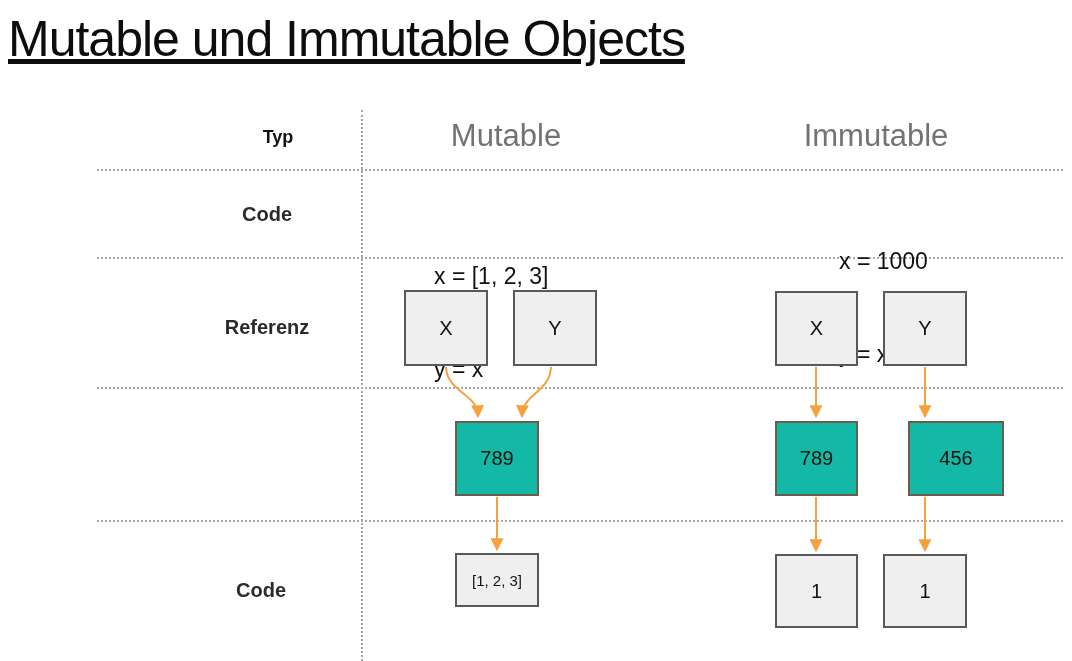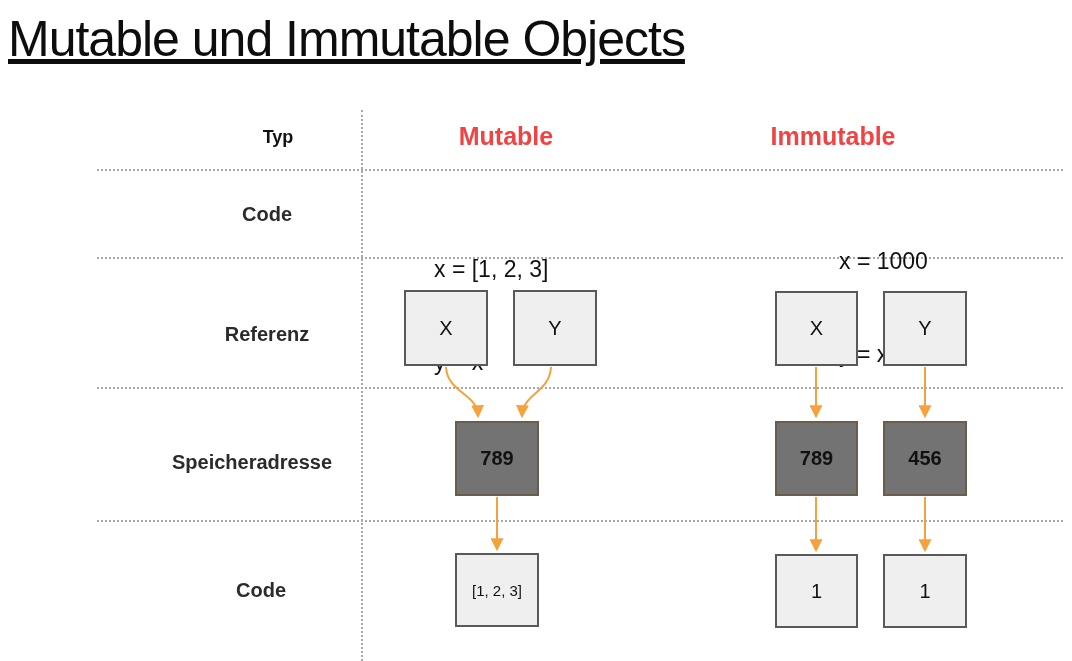--- a/index.html
+++ b/index.html
@@ -14,57 +14,56 @@
   .vline{
     position:absolute;left:361px;top:110px;height:551px;width:0;
     border-left:2px dotted #a8a8a8;
   }
   .hline{
     position:absolute;left:97px;width:966px;height:0;
     border-top:2px dotted #a8a8a8;
   }
   .centered{position:absolute;transform:translate(-50%,-50%);white-space:nowrap;font-weight:bold;}
   .hdr-typ{font-size:18px;font-weight:bold;color:#111;}
-  .hdr-col{font-size:25px;font-weight:bold;color:#ef4444;}
+  .hdr-col{font-size:31px;font-weight:normal;color:#737373;}
   .row-label{font-size:20px;color:#2b2b2b;}
   .code{
     position:absolute;font-size:23px;line-height:31px;color:#111;white-space:pre;
   }
   .box{
     position:absolute;display:flex;align-items:center;justify-content:center;
     box-sizing:border-box;font-size:20px;color:#111;z-index:3;
   }
   .box-gray{background:#efefef;border:2px solid #595959;}
-  .box-orange{background:#737373;border:2px solid #6b5d49;font-weight:bold;}
+  .box-orange{background:#14b8a6;border:2px solid #6b5d49;}
   .box-small-text{font-size:15px;}
   .arrows{position:absolute;left:0;top:0;z-index:2;}
 </style>
 </head>
 <body>
 
 <div class="canvas">
 
   <div class="title">Mutable und Immutable Objects</div>
 
   <div class="vline"></div>
   <div class="hline" style="top:169px"></div>
   <div class="hline" style="top:257px"></div>
   <div class="hline" style="top:387px"></div>
   <div class="hline" style="top:520px"></div>
 
   <div class="centered hdr-typ" style="left:278px;top:137px">Typ</div>
   <div class="centered hdr-col" style="left:506px;top:136px">Mutable</div>
-  <div class="centered hdr-col" style="left:833px;top:136px">Immutable</div>
+  <div class="centered hdr-col" style="left:876px;top:136px">Immutable</div>
 
   <div class="centered row-label" style="left:267px;top:214px">Code</div>
-  <div class="centered row-label" style="left:267px;top:334px">Referenz</div>
-  <div class="centered row-label" style="left:252px;top:462px">Speicheradresse</div>
+  <div class="centered row-label" style="left:267px;top:327px">Referenz</div>
   <div class="centered row-label" style="left:261px;top:590px">Code</div>
 
-  <div class="code" style="left:434px;top:192px">
+  <div class="code" style="left:434px;top:199px">
     <div>x = [1, 2, 3]</div>
     <div>y = x</div>
   </div>
   <div class="code" style="left:839px;top:184px">
     <div>x = 1000</div>
     <div>y = x</div>
   </div>
 
   <svg class="arrows" width="1072" height="661" viewBox="0 0 1072 661">
     <defs>
@@ -81,19 +80,19 @@
     <path d="M925,497 L925,549" fill="none" stroke="#F5A23C" stroke-width="2" marker-end="url(#ah)"></path>
   </svg>
 
   <div class="box box-gray" style="left:404px;top:290px;width:84px;height:76px">X</div>
   <div class="box box-gray" style="left:513px;top:290px;width:84px;height:76px">Y</div>
   <div class="box box-gray" style="left:775px;top:291px;width:83px;height:75px">X</div>
   <div class="box box-gray" style="left:883px;top:291px;width:84px;height:75px">Y</div>
 
   <div class="box box-orange" style="left:455px;top:421px;width:84px;height:75px">789</div>
   <div class="box box-orange" style="left:775px;top:421px;width:83px;height:75px">789</div>
-  <div class="box box-orange" style="left:883px;top:421px;width:84px;height:75px">456</div>
+  <div class="box box-orange" style="left:908px;top:421px;width:96px;height:75px">456</div>
 
-  <div class="box box-gray box-small-text" style="left:455px;top:553px;width:84px;height:74px">[1, 2, 3]</div>
+  <div class="box box-gray box-small-text" style="left:455px;top:553px;width:84px;height:54px">[1, 2, 3]</div>
   <div class="box box-gray" style="left:775px;top:554px;width:83px;height:74px">1</div>
   <div class="box box-gray" style="left:883px;top:554px;width:84px;height:74px">1</div>
 
 </div>
 
 </body></html>

